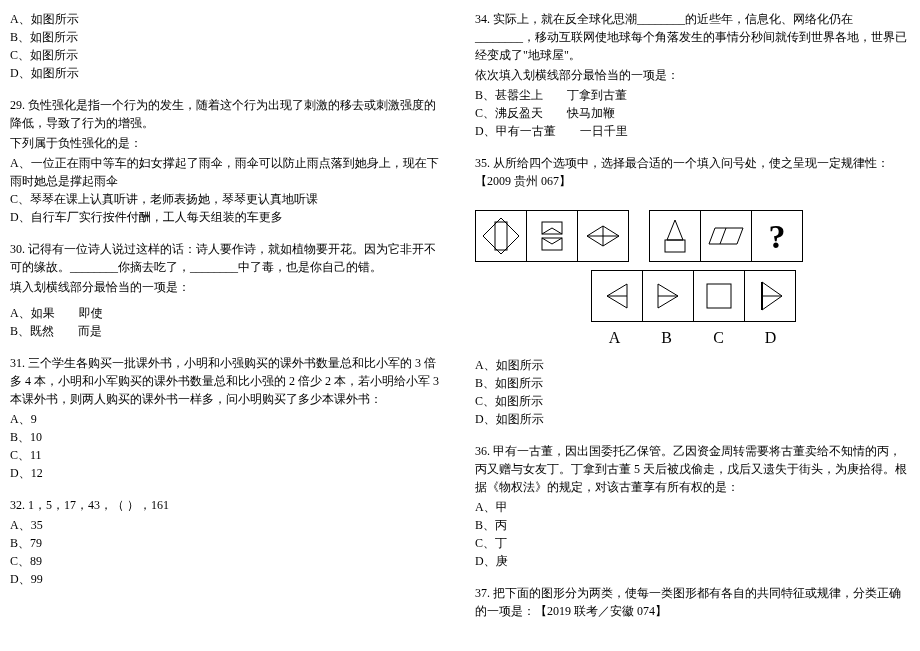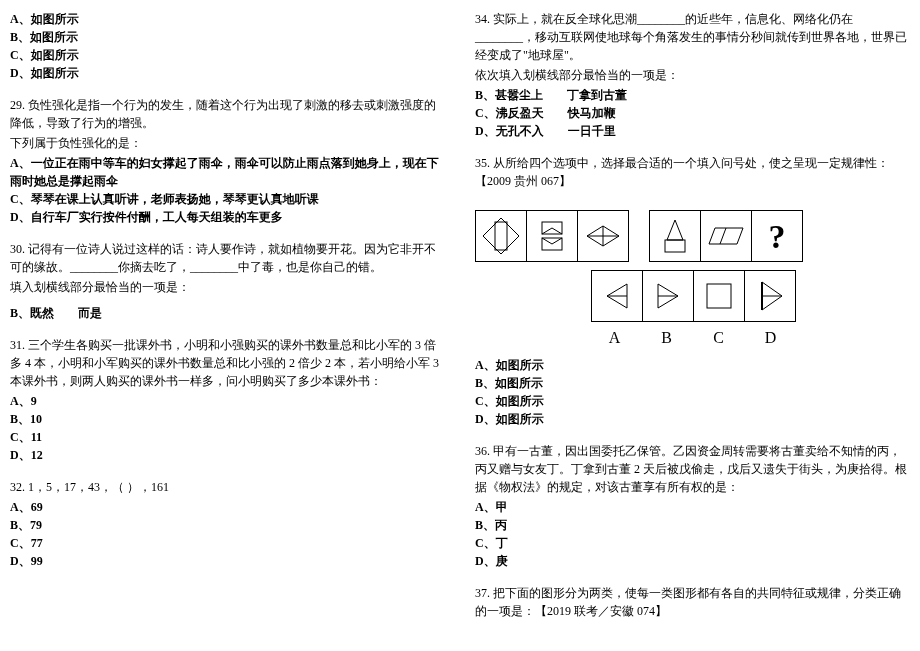--- a/index.html
+++ b/index.html
@@ -19,21 +19,20 @@
   .col {
     flex: 1;
     min-width: 0;
   }
   .block {
     margin-bottom: 14px;
     line-height: 1.5;
   }
   .opt {
     display: block;
-    font-weight: bold;
   }
   .stem {
     margin-bottom: 2px;
   }
   .fig-row {
     display: flex;
     gap: 20px;
     margin: 8px 0;
   }
   .fig-group {
@@ -93,48 +92,49 @@
       <div class="stem">下列属于负性强化的是：</div>
       <span class="opt">A、一位正在雨中等车的妇女撑起了雨伞，雨伞可以防止雨点落到她身上，现在下雨时她总是撑起雨伞</span>
       <span class="opt">C、琴琴在课上认真听讲，老师表扬她，琴琴更认真地听课</span>
       <span class="opt">D、自行车厂实行按件付酬，工人每天组装的车更多</span>
     </div>
 
     <div class="block">
       <div class="stem">30. 记得有一位诗人说过这样的话：诗人要作诗，就如植物要开花。因为它非开不可的缘故。________你摘去吃了，________中了毒，也是你自己的错。</div>
       <div class="stem">填入划横线部分最恰当的一项是：</div>
       <div style="height:6px"></div>
+      <span class="opt">A、如果　　即使</span>
       <span class="opt">B、既然　　而是</span>
     </div>
 
     <div class="block">
       <div class="stem">31. 三个学生各购买一批课外书，小明和小强购买的课外书数量总和比小军的 3 倍多 4 本，小明和小军购买的课外书数量总和比小强的 2 倍少 2 本，若小明给小军 3 本课外书，则两人购买的课外书一样多，问小明购买了多少本课外书：</div>
       <span class="opt">A、9</span>
       <span class="opt">B、10</span>
       <span class="opt">C、11</span>
       <span class="opt">D、12</span>
     </div>
 
     <div class="block">
       <div class="stem">32. 1，5，17，43，（  ），161</div>
-      <span class="opt">A、69</span>
+      <span class="opt">A、35</span>
       <span class="opt">B、79</span>
-      <span class="opt">C、77</span>
+      <span class="opt">C、89</span>
       <span class="opt">D、99</span>
     </div>
 
   </div>
 
   <div class="col">
     <div class="block">
       <div class="stem">34. 实际上，就在反全球化思潮________的近些年，信息化、网络化仍在________，移动互联网使地球每个角落发生的事情分秒间就传到世界各地，世界已经变成了"地球屋"。</div>
       <div class="stem">依次填入划横线部分最恰当的一项是：</div>
       <span class="opt">B、甚嚣尘上　　丁拿到古董</span>
       <span class="opt">C、沸反盈天　　快马加鞭</span>
-      <span class="opt">D、无孔不入　　一日千里</span>
+      <span class="opt">D、甲有一古董　　一日千里</span>
     </div>
 
     <div class="block">
       <div class="stem">35. 从所给四个选项中，选择最合适的一个填入问号处，使之呈现一定规律性：【2009 贵州 067】</div>
       <div style="height:10px"></div>
 
       <div class="fig-row">
         <div class="fig-group">
           <div class="cell">
             <svg width="40" height="40" viewBox="0 0 40 40">
@@ -211,21 +211,21 @@
       </div>
 
       <div style="height:6px"></div>
       <span class="opt">A、如图所示</span>
       <span class="opt">B、如图所示</span>
       <span class="opt">C、如图所示</span>
       <span class="opt">D、如图所示</span>
     </div>
 
     <div class="block">
-      <div class="stem">36. 甲有一古董，因出国委托乙保管。乙因资金周转需要将古董卖给不知情的丙，丙又赠与女友丁。丁拿到古董 2 天后被戊偷走，戊后又遗失于街头，为庚拾得。根据《物权法》的规定，对该古董享有所有权的是：</div>
+      <div class="stem">36. 甲有一古董，因出国委托乙保管。乙因资金周转需要将古董卖给不知情的丙，丙又赠与女友丁。丁拿到古董 5 天后被戊偷走，戊后又遗失于街头，为庚拾得。根据《物权法》的规定，对该古董享有所有权的是：</div>
       <span class="opt">A、甲</span>
       <span class="opt">B、丙</span>
       <span class="opt">C、丁</span>
       <span class="opt">D、庚</span>
     </div>
 
     <div class="block">
       <div class="stem">37. 把下面的图形分为两类，使每一类图形都有各自的共同特征或规律，分类正确的一项是：【2019 联考／安徽 074】</div>
     </div>
   </div>

